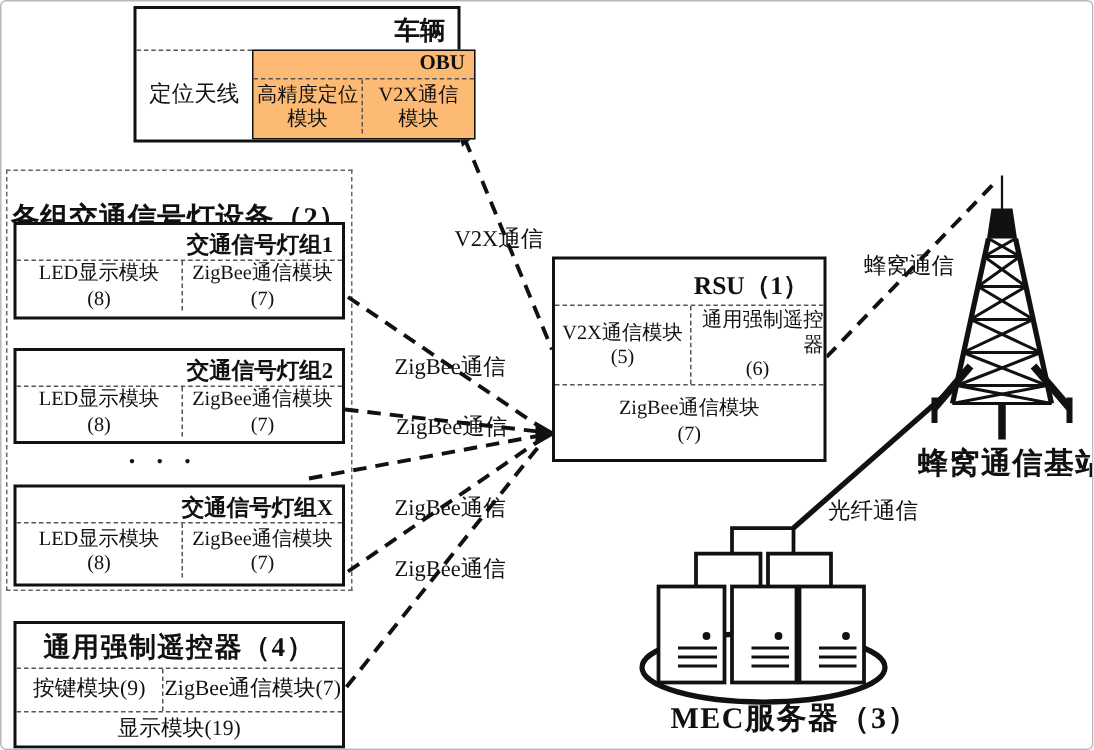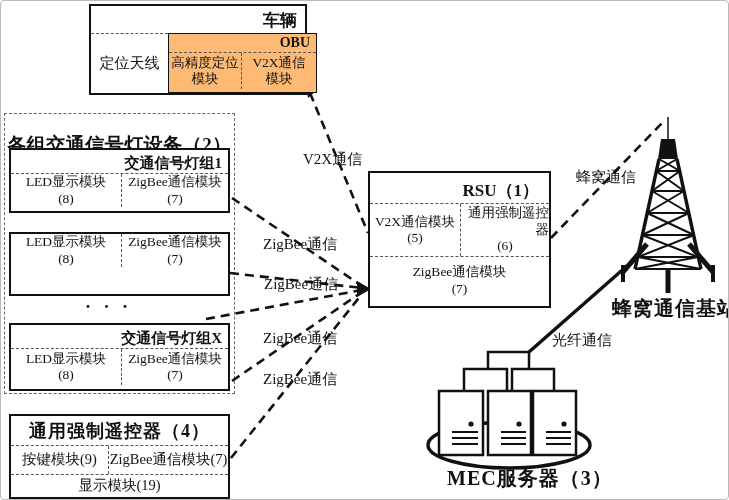--- a/index.html
+++ b/index.html
@@ -166,20 +166,21 @@
         <div>(8)</div>
       </div>
       <div class="cell bl-d" style="flex:1">
         <div>ZigBee通信模块</div>
         <div>(7)</div>
       </div>
     </div>
   </div>
 
   <div class="box" style="left:8px;top:231px;width:221px;height:64px">
+    <div class="grp-title title-r bb-d">交通信号灯组2</div>
     <div class="cellrow grp-cells">
       <div class="cell" style="width:110px">
         <div>LED显示模块</div>
         <div>(8)</div>
       </div>
       <div class="cell bl-d" style="flex:1">
         <div>ZigBee通信模块</div>
         <div>(7)</div>
       </div>
     </div>

